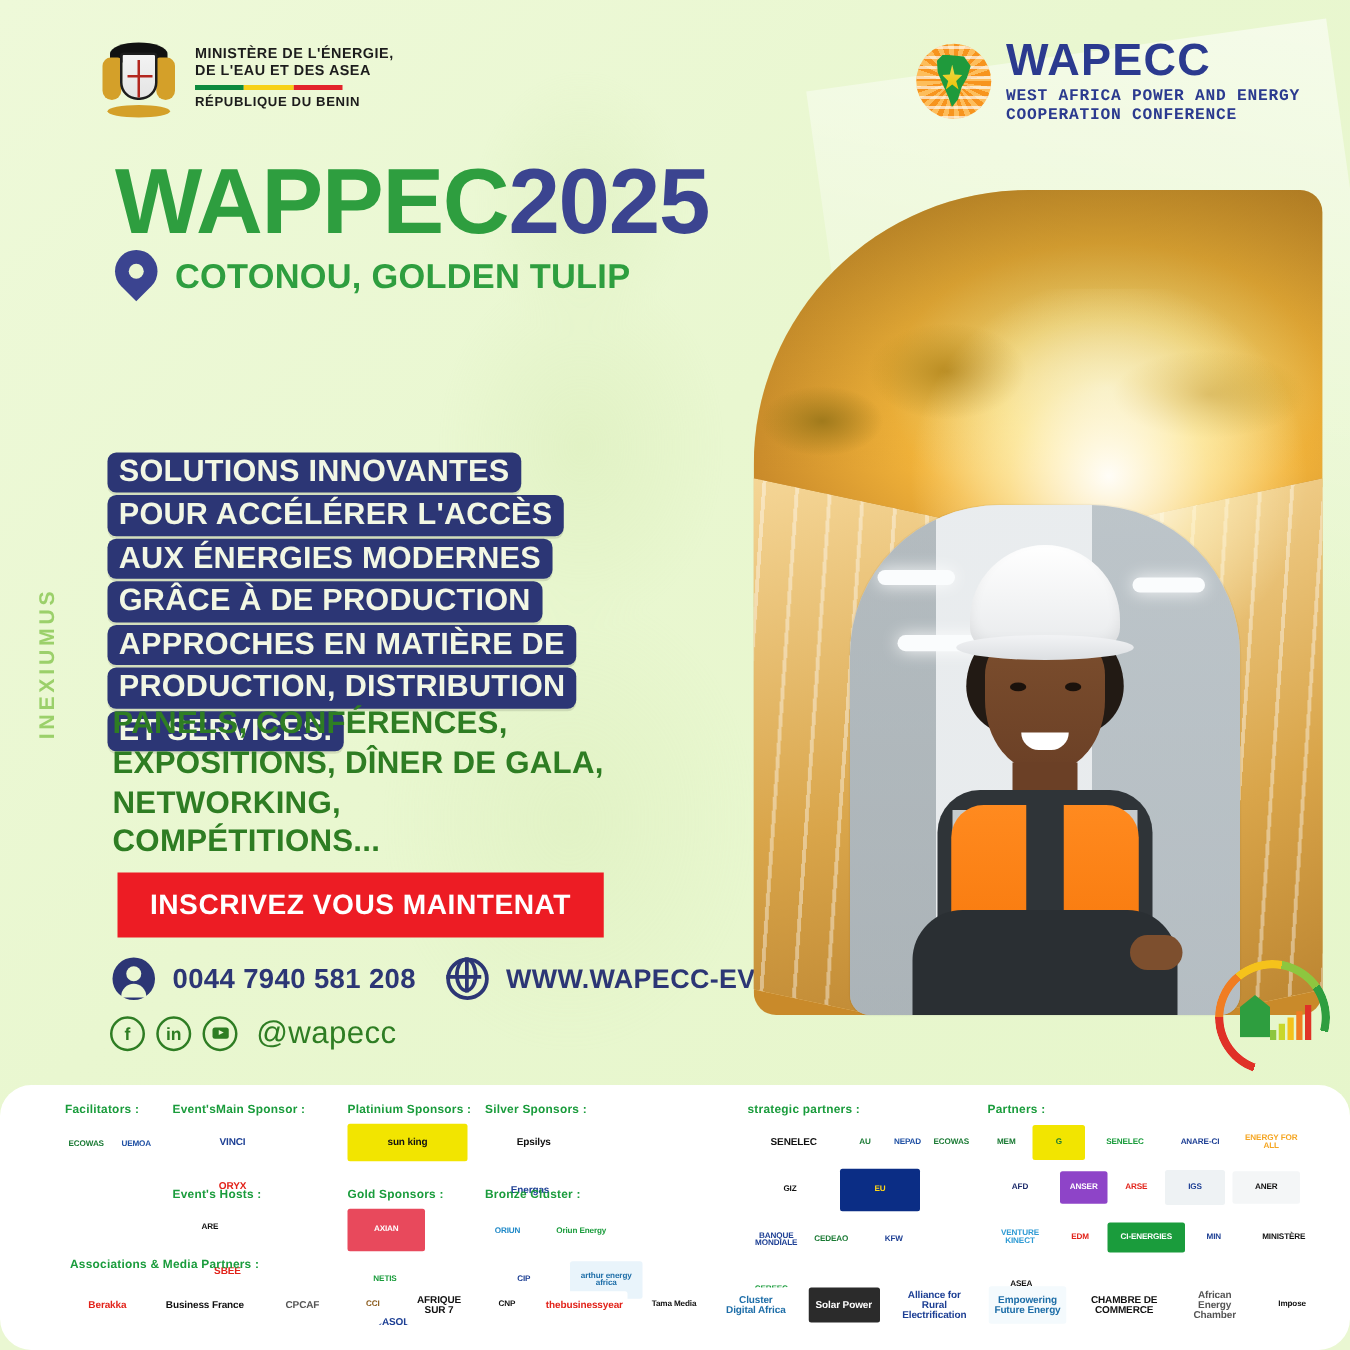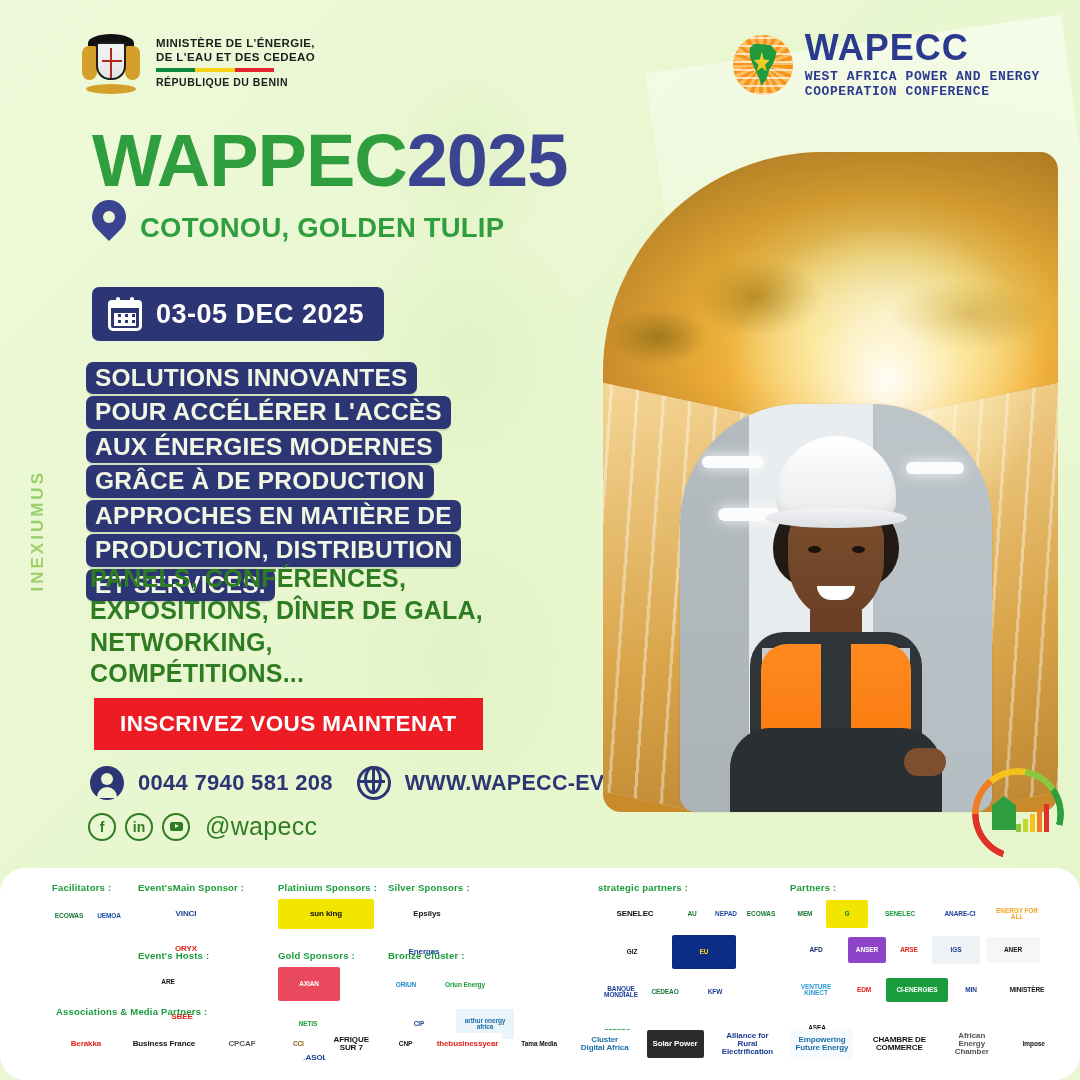--- a/index.html
+++ b/index.html
@@ -111,21 +111,21 @@
     writing-mode:vertical-rl; transform:rotate(180deg);
     font-size:17px; font-weight:700; letter-spacing:3px;
     color:#9bd06a;
   }
 
   
   .title { position:absolute; left:92px; top:124px; line-height:1; white-space:nowrap; }
   .title .g { font-size:74px; font-weight:800; color:#2e9e3f; letter-spacing:-1px; }
   .title .b { font-size:74px; font-weight:800; color:#3b4490; letter-spacing:-1px; }
 
-  .venue { position:absolute; left:92px; top:198px; display:flex; align-items:flex-end; gap:14px; }
+  .venue { position:absolute; left:92px; top:198px; display:flex; align-items:center; gap:14px; }
   .pin { width:34px; height:44px; position:relative; flex:0 0 auto; margin-top:2px; }
   .pin .body {
     position:absolute; left:0; top:0; width:34px; height:34px; background:#3b4490;
     border-radius:50% 50% 50% 0; transform:rotate(-45deg);
   }
   .pin .dot { position:absolute; left:11px; top:11px; width:12px; height:12px; background:#eaf7d2; border-radius:50%; }
   .venue .vtxt {
     font-size:27.5px; font-weight:800; color:#2e9e3f; line-height:1.12; letter-spacing:.2px;
   }
 
@@ -350,21 +350,21 @@
       <div class="ministry">
         <div class="crest">
           <div class="horns"></div>
           <div class="lion-l"></div>
           <div class="lion-r"></div>
           <div class="shield"></div>
           <div class="scroll"></div>
         </div>
         <div class="min-text">
           <div class="l1">MINISTÈRE DE L'ÉNERGIE,</div>
-          <div class="l1">DE L'EAU ET DES CEDEAO</div>
+          <div class="l1">DE L'EAU ET DES ASEA</div>
           <div class="min-flag">
               <i></i>
               <i></i>
               <i></i>
             </div>
           <div class="l2">RÉPUBLIQUE DU BENIN</div>
         </div>
       </div>
 
       <div class="wapecc-logo">
@@ -388,30 +388,20 @@
     <div class="venue">
       <div class="pin">
         <div class="body"></div>
           <div class="dot"></div>
       </div>
       <div class="vtxt">
         <div>COTONOU, GOLDEN TULIP</div>
       </div>
     </div>
 
-    <div class="datebadge">
-      <div class="cal">
-        <div class="ring1"></div>
-          <div class="ring2"></div>
-        <div class="frame"></div>
-          <div class="hdr"></div>
-          <div class="grid"></div>
-      </div>
-      <div class="dtxt">03-05 DEC 2025</div>
-    </div>
 
     <div class="pitch">
       <div class="ln">SOLUTIONS INNOVANTES</div>
       <div class="ln">POUR ACCÉLÉRER L'ACCÈS</div>
       <div class="ln">AUX ÉNERGIES MODERNES</div>
       <div class="ln">GRÂCE À DE PRODUCTION</div>
       <div class="ln">APPROCHES EN MATIÈRE DE</div>
       <div class="ln">PRODUCTION, DISTRIBUTION</div>
       <div class="ln">ET SERVICES.</div>
     </div>

